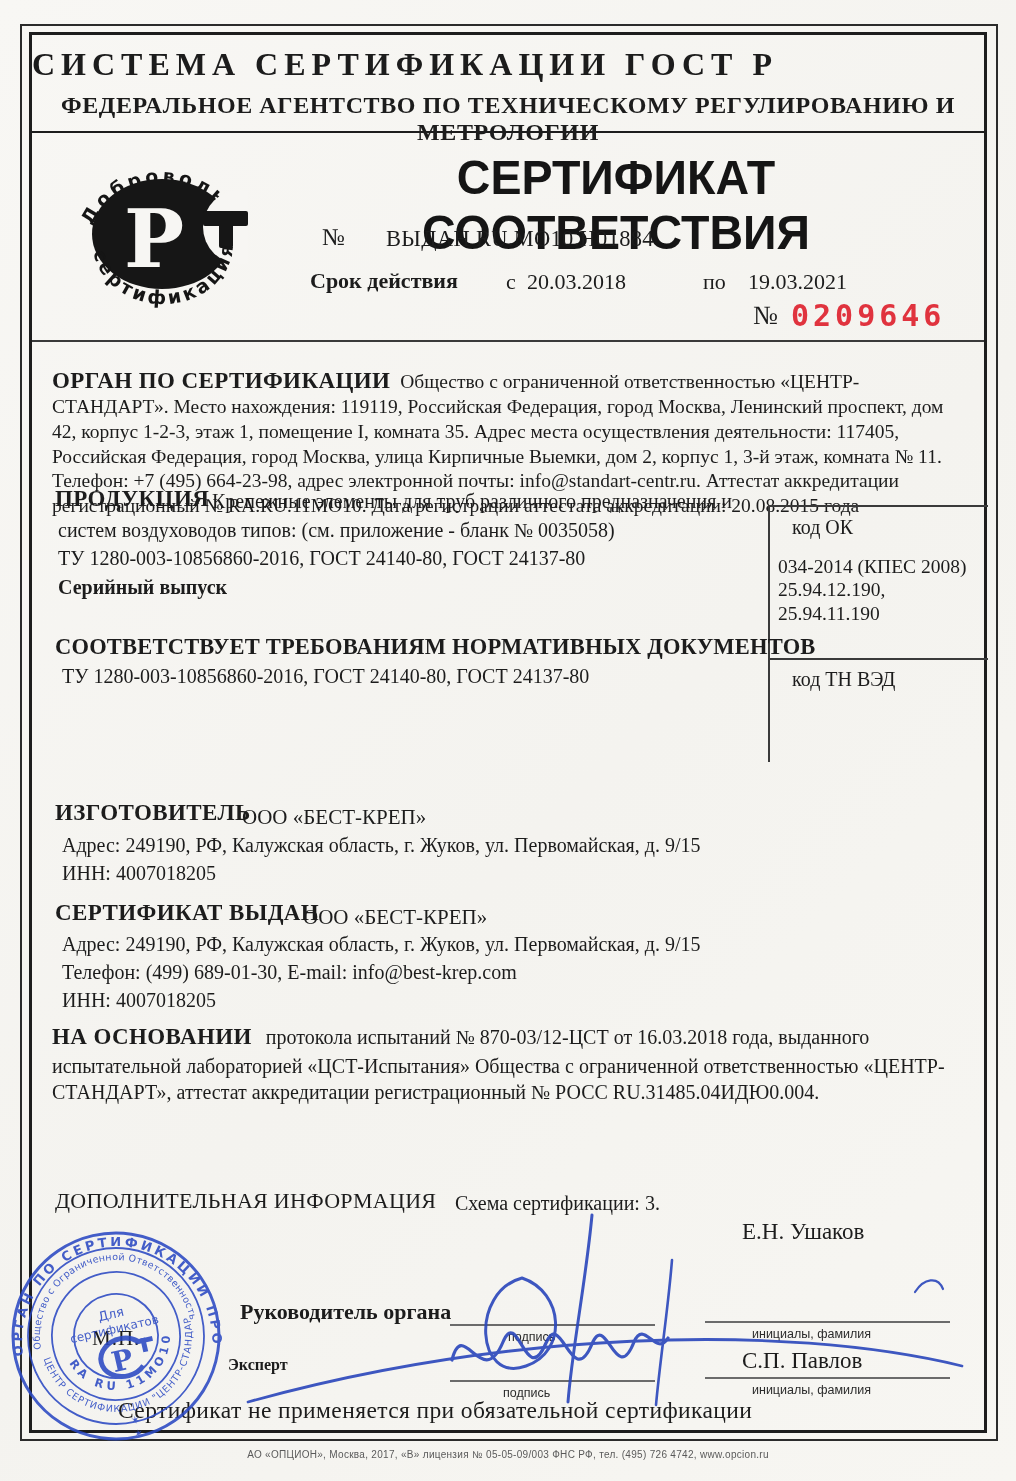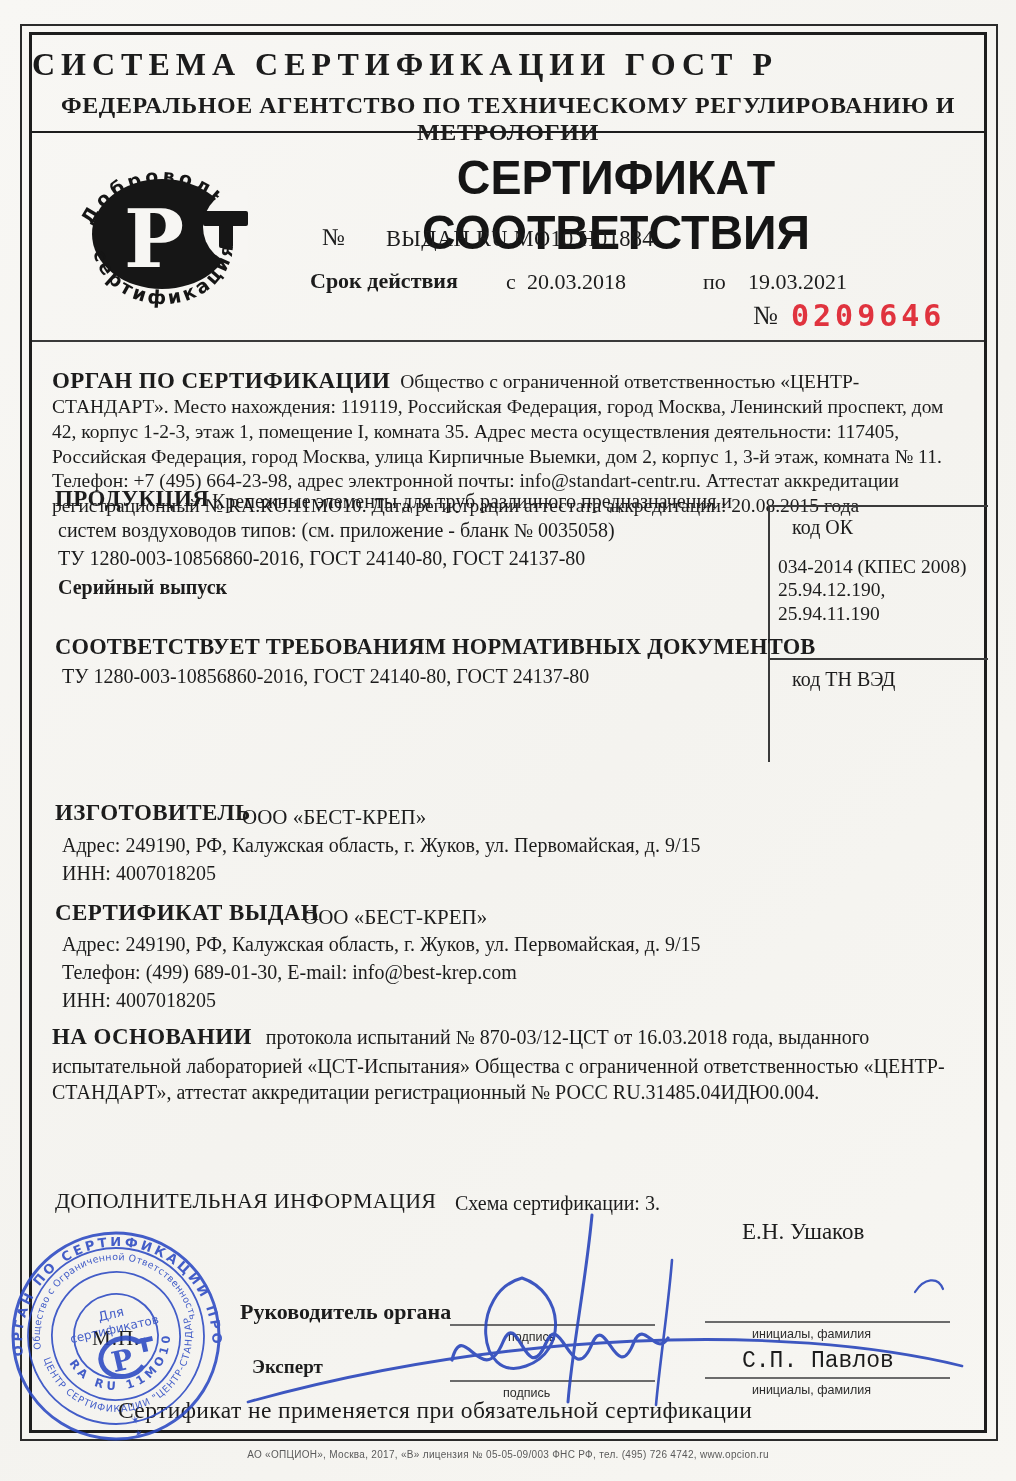--- a/index.html
+++ b/index.html
@@ -50,33 +50,33 @@
   .iss-name{left:303px;top:905px;font-size:21px;}
   .iss-addr{left:62px;top:933px;font-size:20px;}
   .iss-phone{left:62px;top:961px;font-size:20px;}
   .iss-inn{left:62px;top:989px;font-size:20px;}
   .basis-p{left:52px;top:1002px;width:895px;line-height:1.33;font-size:20px;}
   .basis-p .s-label{margin-right:14px;}
   .add-label{left:55px;top:1188px;font-size:22px;font-weight:normal;letter-spacing:.3px;}
   .add-text{left:455px;top:1192px;font-size:20px;}
   .mp{left:92px;top:1314px;font-size:21px;letter-spacing:1px;z-index:1;margin-top:12px;}
   .role1{left:240px;top:1299px;font-size:22px;font-weight:bold;}
-  .role2{left:252px;top:1356px;font-size:19px;font-weight:bold;}
+  .role2{left:228px;top:1356px;font-size:16px;font-weight:bold;}
   .sigline{height:2px;background:#6b6b6b;}
   .l1a{left:450px;top:1324px;width:205px;}
   .l1b{left:705px;top:1321px;width:245px;}
   .l2a{left:450px;top:1380px;width:205px;}
   .l2b{left:705px;top:1377px;width:245px;}
   .cap{font-family:"Liberation Sans",sans-serif;font-size:12.5px;color:#2b2b2b;}
   .c1a{left:508px;top:1330px;}
   .c1b{left:752px;top:1327px;}
   .c2a{left:503px;top:1386px;}
   .c2b{left:752px;top:1383px;}
   .name1{left:742px;top:1219px;font-size:23px;text-align:center;}
-  .name2{left:742px;top:1348px;font-size:23px;font-family:Liberation Mono, monospace;}
+  .name2{left:742px;top:1348px;font-size:23px;}
   .note{left:118px;top:1397px;width:780px;text-align:left;font-size:23.5px;letter-spacing:.4px;}
   .imprint{left:0;top:1449px;width:1016px;text-align:center;font-family:"Liberation Sans",sans-serif;
     font-size:10px;color:#5a5a5a;letter-spacing:.3px;}
   .rst-logo{left:76px;top:148px;width:172px;height:162px;}
   .stamp{left:6px;top:1226px;width:220px;height:220px;transform:rotate(-13deg);opacity:.88;z-index:2;}
   .sig-ink{left:220px;top:1160px;width:764px;height:262px;z-index:3;pointer-events:none;opacity:.9;}
 </style>
 </head>
 <body>
 

